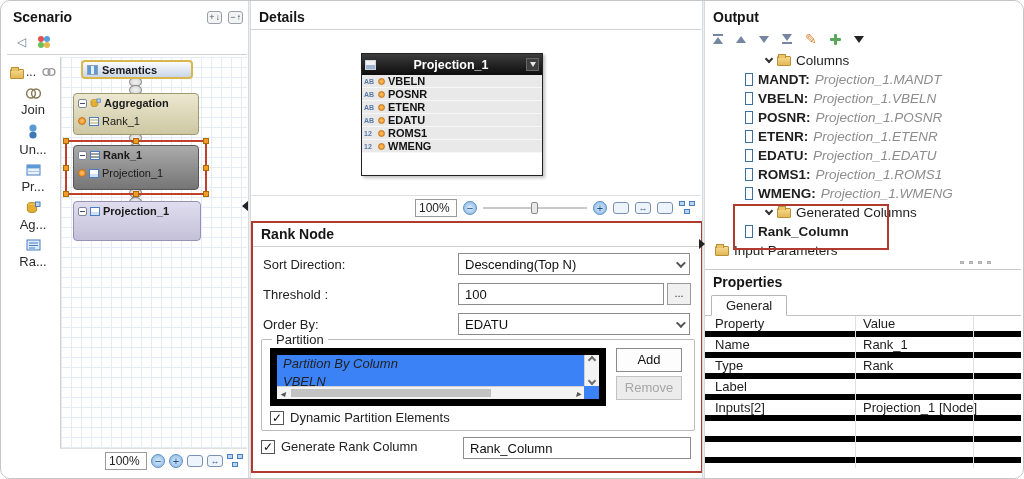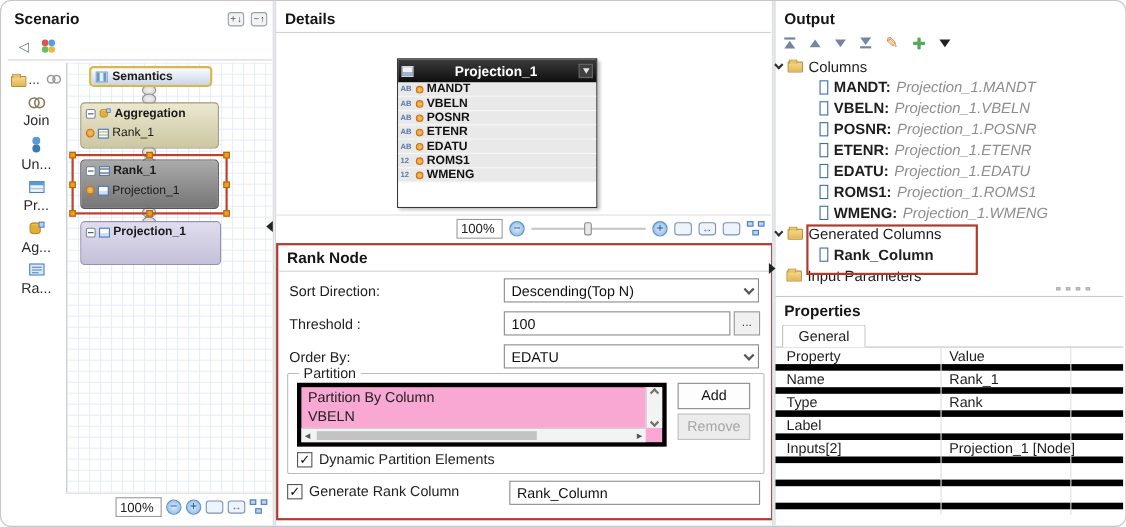--- a/index.html
+++ b/index.html
@@ -97,21 +97,21 @@
   .select { position:absolute; left:205px; width:232px; height:22px; border:1px solid #8c8c8c; background:#fff;
             font-size:13px; color:#111; display:flex; align-items:center; padding:0 6px; }
   .select .chev { margin-left:auto; width:7px; height:7px; border-right:2px solid #555; border-bottom:2px solid #555;
                   transform:rotate(45deg) translateY(-2px); }
   .txt-input { position:absolute; height:22px; border:1px solid #8c8c8c; background:#fff; font-size:13px; color:#111;
                padding:0 6px; font-family:"Liberation Sans",sans-serif; }
   .dots-btn { position:absolute; left:414px; width:24px; height:22px; border:1px solid #9a9a9a; background:#f0f0f0;
               font-size:11px; color:#333; text-align:center; line-height:18px; }
   .fset { position:absolute; left:8px; top:116px; width:434px; height:92px; border:1px solid #bcbcbc; border-radius:2px; }
   .fset .legend { position:absolute; left:10px; top:-8px; background:#fff; padding:0 4px; font-size:13px; color:#222; }
-  .plist { position:absolute; left:8px; top:8px; width:336px; height:58px; border:4px solid #000000; background:#f9a8d4; }
+  .plist { position:absolute; left:8px; top:8px; width:336px; height:58px; border:7px solid #000000; background:#3b82f6;font-style:italic; }
   .plist-rows { position:absolute; left:0; top:0; right:15px; bottom:13px; font-size:13px; color:#222; overflow:hidden; }
   .plist-rows div { padding:1px 6px; line-height:16px; }
   .vscroll { position:absolute; top:0; right:0; width:15px; bottom:13px; background:#f3f3f3; border-left:1px solid #d0d0d0;
              display:flex; flex-direction:column; justify-content:space-between; align-items:center; padding:2px 0; }
   .vchev { width:6px; height:6px; border-right:2px solid #707070; border-bottom:2px solid #707070; }
   .vchev.up { transform:rotate(-135deg); } .vchev.down { transform:rotate(45deg); }
   .hscroll { position:absolute; left:0; right:15px; bottom:0; height:13px; background:#f3f3f3; border-top:1px solid #d0d0d0; }
   .hscroll .thumb { position:absolute; left:14px; top:2px; width:200px; height:8px; background:#c3c3c3; }
   .hscroll .la,.hscroll .ra { position:absolute; top:2px; font-size:10px; color:#555; line-height:9px; }
   .hscroll .la { left:3px; } .hscroll .ra { right:3px; }
@@ -137,21 +137,21 @@
   .tri-down.black { border-top-color:#222; }
   .tree { position:absolute; left:0; top:46px; right:0; font-size:13.5px; color:#1d1d1d; }
   .trow { height:19px; display:flex; align-items:center; gap:5px; }
   .trow .name { font-weight:bold; }
   .trow .map { font-style:italic; color:#8d8d8d; }
   .t-chev { width:6px; height:6px; border-right:2px solid #333; border-bottom:2px solid #333; transform:rotate(45deg); margin-top:-3px; flex:none; }
   .folder { width:14px; height:10px; background:linear-gradient(#f5d98c,#e3b757); border:1px solid #bb8f33; border-radius:1px; position:relative; flex:none; }
   .folder::before { content:""; position:absolute; left:0; top:-3px; width:6px; height:3px; background:#e9c368; border:1px solid #bb8f33; border-bottom:none; border-radius:1px 1px 0 0; }
   .col-ico { width:8px; height:13px; background:linear-gradient(#dcecfa,#5b9bd5); border:1px solid #3a6ea5;
              background-image:repeating-linear-gradient(rgba(255,255,255,.8) 0 1px, transparent 1px 3px); flex:none; }
-  .indent1 { padding-left:0; } .indent2 { padding-left:40px; }
+  .indent1 { padding-left:25px;margin-left:36px; } .indent2 { padding-left:40px; }
   .red-rect { position:absolute; border:2px solid #b03a2e; pointer-events:none; }
   .grip-dots { position:absolute; right:30px; top:256px; display:flex; gap:5px; }
   .grip-dots i { width:4px; height:3px; background:#c9c9c9; border:1px solid #b0b0b0; }
 
   
   #properties { position:absolute; left:704px; top:268px; width:316px; height:203px; border-top:1px solid #c9c9c9; }
   #properties .phead { position:absolute; left:8px; top:4px; }
   .tabbar { position:absolute; left:0; right:0; top:24px; height:22px; border-bottom:1px solid #c2c2c2; }
   .tab { position:absolute; left:6px; top:1px; height:21px; padding:0 14px; background:#fff; border:1px solid #b5b5b5;
          border-bottom:1px solid #fff; font-size:13px; color:#222; line-height:20px; border-radius:2px 2px 0 0; }
@@ -320,25 +320,20 @@
     <div class="node-box">
       <div class="node-box-head">
         <span class="nb-icon"></span>
         <span class="title">Projection_1</span>
         <span class="nb-caret">
             <i></i>
           </span>
       </div>
       <div>
 
-          <div class="drow">
-            <span class="badge">AB</span>
-            <span class="dot"></span>
-            <span>MANDT</span>
-          </div>
 
           <div class="drow">
             <span class="badge">AB</span>
             <span class="dot"></span>
             <span>VBELN</span>
           </div>
 
           <div class="drow">
             <span class="badge">AB</span>
             <span class="dot"></span>

